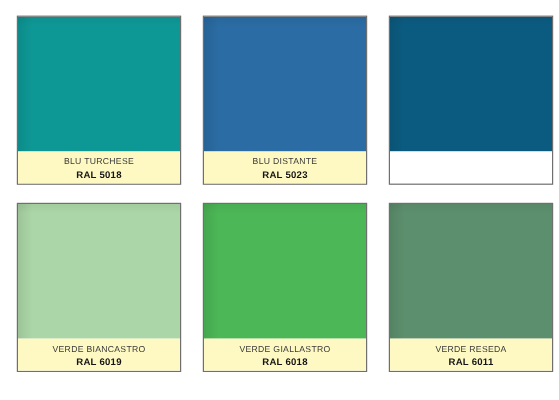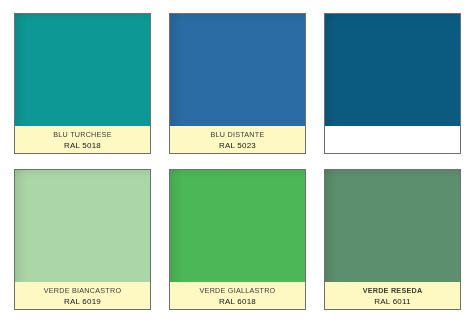--- a/index.html
+++ b/index.html
@@ -66,21 +66,21 @@
   }
   .swatch-name {
     font-size: 7.2px;
     letter-spacing: 0.25px;
     color: #3a3a3a;
     line-height: 10px;
     white-space: nowrap;
   }
   .swatch-code {
     font-size: 8px;
-    font-weight: normal;
+    font-weight: bold;
     letter-spacing: 0.2px;
     color: #141414;
     line-height: 11px;
     white-space: nowrap;
   }
 </style>
 </head>
 <body>
 
 <div class="sheet" style="background: rgb(255, 255, 255);">
@@ -118,19 +118,19 @@
       <div class="swatch-color" style="background-color: rgb(76, 183, 86);"></div>
       <div class="swatch-label">
         <span class="swatch-name" style="color: rgb(58, 58, 58);">VERDE GIALLASTRO</span>
         <span class="swatch-code" style="color: rgb(20, 20, 20);">RAL 6018</span>
       </div>
     </div>
 
     <div class="swatch-card" style="border-color: rgb(111, 111, 111);">
       <div class="swatch-color" style="background-color: rgb(92, 143, 109);"></div>
       <div class="swatch-label">
-        <span class="swatch-name" style="color: rgb(58, 58, 58); font-weight: bold;">VERDE RESEDA</span>
+        <span class="swatch-name" style="color: rgb(58, 58, 58);">VERDE RESEDA</span>
         <span class="swatch-code" style="color: rgb(20, 20, 20);">RAL 6011</span>
       </div>
     </div>
 
   </div>
 </div>
 
 </body></html>

